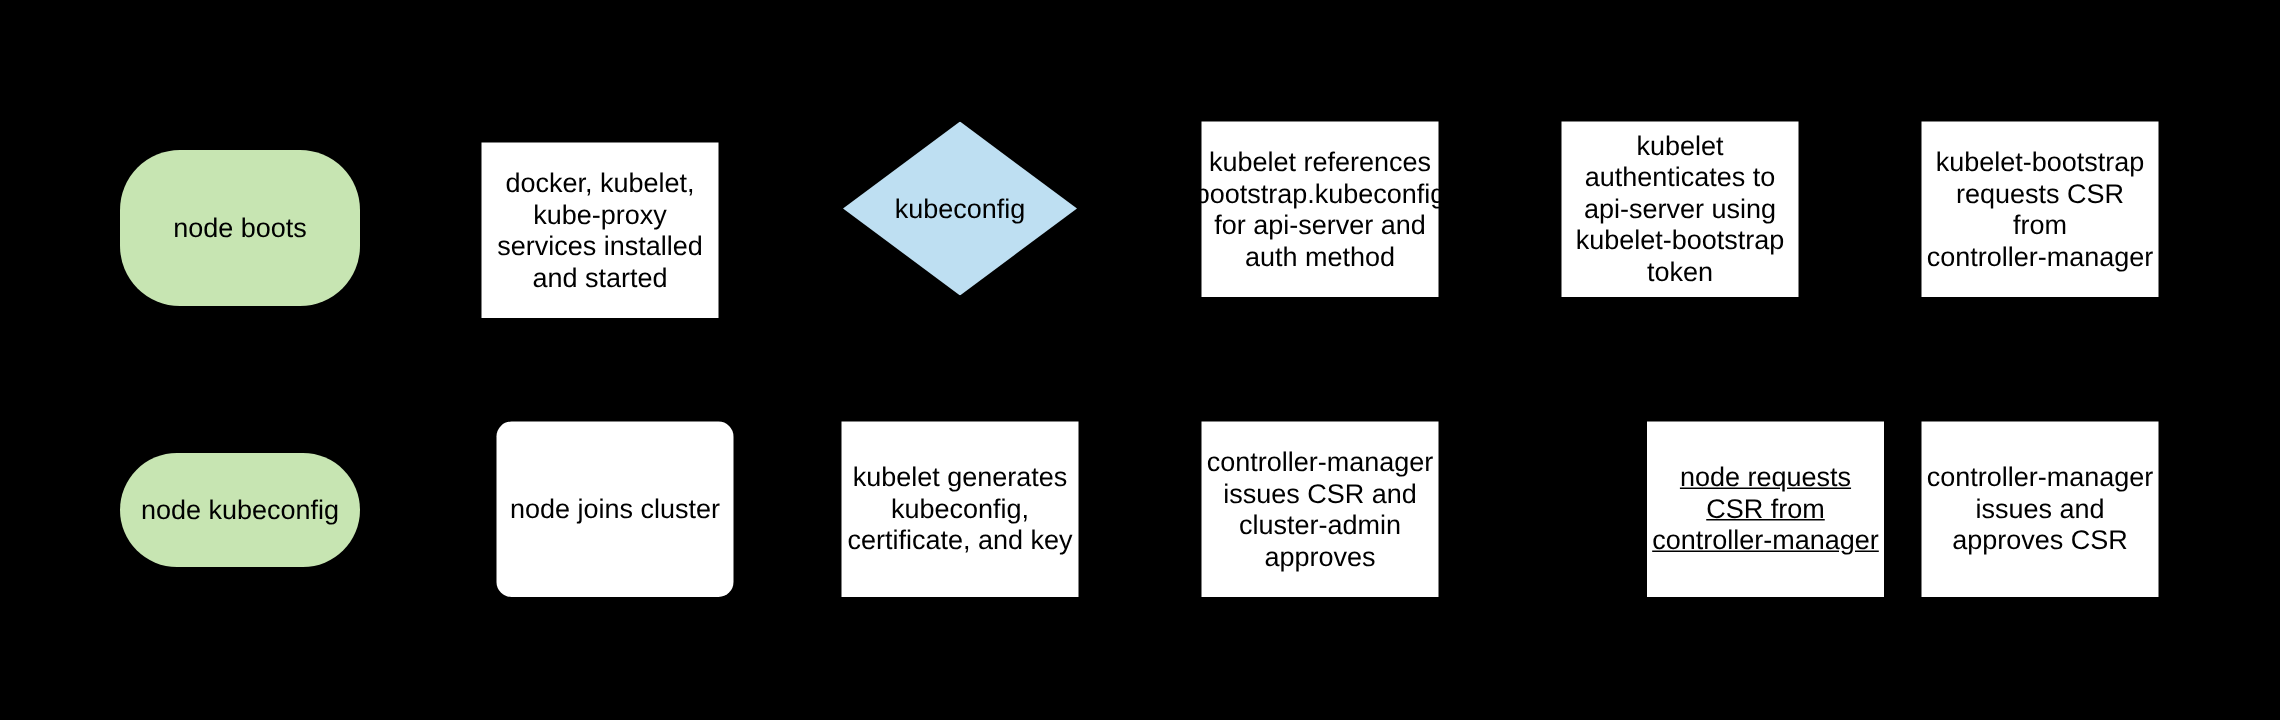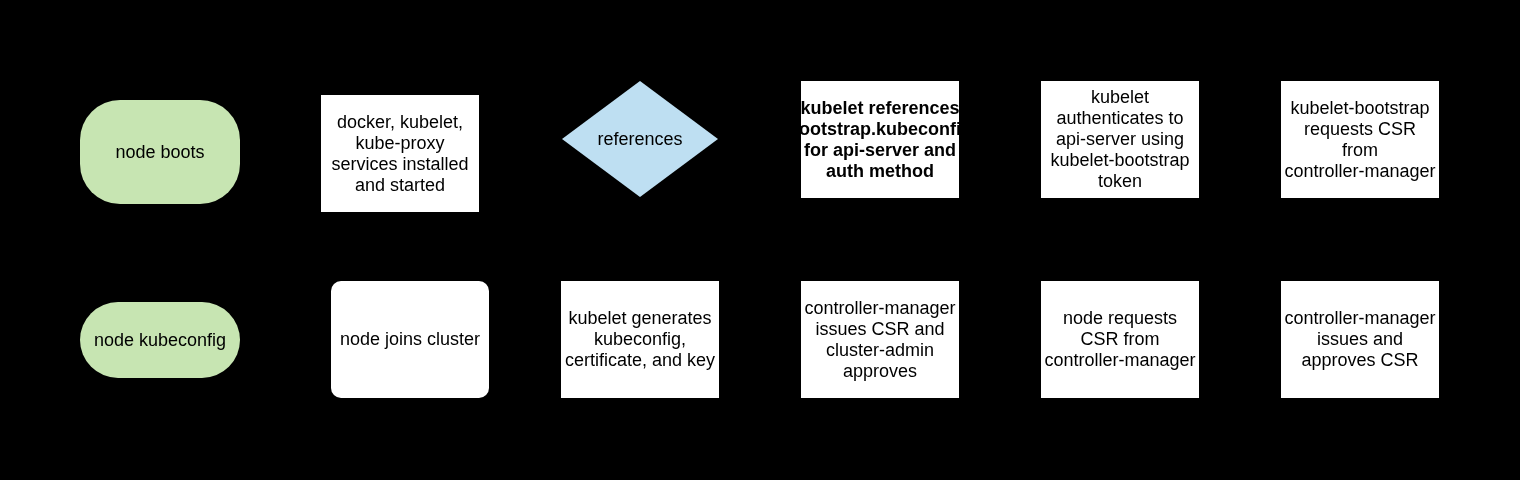--- a/index.html
+++ b/index.html
@@ -39,46 +39,46 @@
   }
   .decision {
     width: 156px; height: 116px;
     background: var(--decision_fill, #bedff2);
     clip-path: polygon(50% 0%, 100% 50%, 50% 100%, 0% 50%);
   }
   
   .p-r1c1 { left: 80px;   top: 100px; }
   .p-r1c2 { left: 321px;  top: 81px; margin-top: 14px; }
   .p-r1c3 { left: 562px;  top: 81px; }
-  .p-r1c4 { left: 801px;  top: 81px; font-weight: bold; }
+  .p-r1c4 { left: 801px;  top: 81px; }
   .p-r1c5 { left: 1041px; top: 81px; }
   .p-r1c6 { left: 1281px; top: 81px; }
   .p-r2c1 { left: 80px;   top: 302px; height: 76px; border-radius: 38px; }
   .p-r2c2 { left: 331px;  top: 281px; border-radius: 10px; }
   .p-r2c3 { left: 561px;  top: 281px; justify-content: center; }
   .p-r2c4 { left: 801px;  top: 281px; }
-  .p-r2c5 { left: 1041px; top: 281px; }
+  .p-r2c5 { left: 1098px; top: 281px; text-decoration: underline; }
   .p-r2c6 { left: 1281px; top: 281px; }
 </style>
 </head>
 <body>
 
 <div class="canvas">
 
   <div class="node terminator p-r1c1">
     <span class="lbl">node boots</span>
   </div>
   <div class="node process p-r1c2">
     <span class="lbl">docker, kubelet,
 kube-proxy
 services installed
 and started</span>
   </div>
   <div class="node decision p-r1c3">
-    <span class="lbl">references</span>
+    <span class="lbl">kubeconfig</span>
   </div>
   <div class="node process p-r1c4">
     <span class="lbl">kubelet references
 bootstrap.kubeconfig
 for api-server and
 auth method</span>
   </div>
   <div class="node process p-r1c5">
     <span class="lbl">kubelet
 authenticates to

